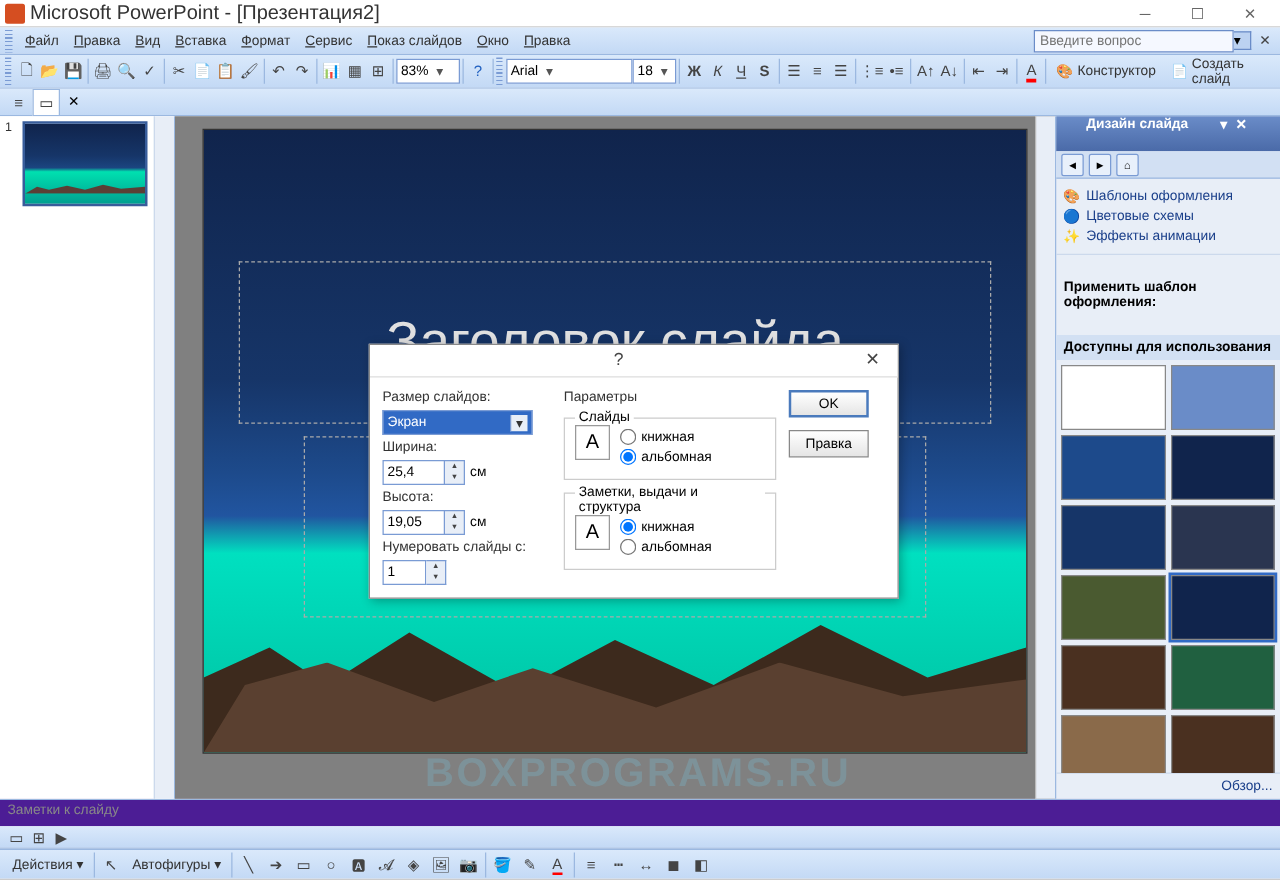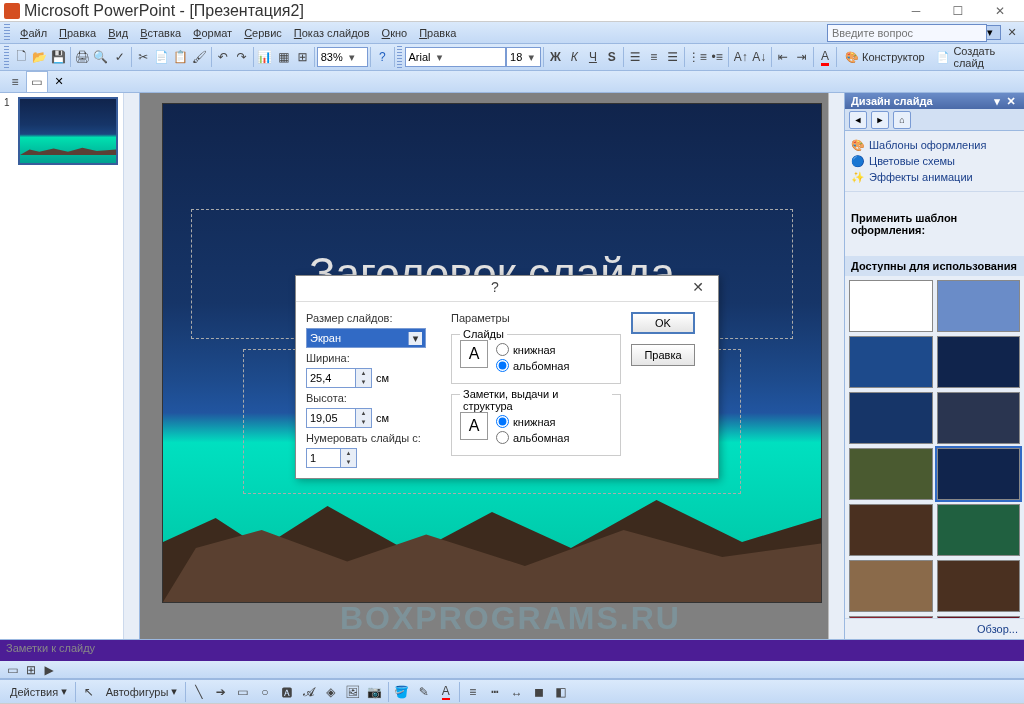--- a/index.html
+++ b/index.html
@@ -71,21 +71,21 @@
 .fieldset { border: 1px solid #ccc; padding: 8px; margin-bottom: 6px; }
 .fieldset .legend { font-size: 11px; background: #fff; margin-top: -15px; width: fit-content; padding: 0 3px; }
 .radio-row { display: flex; align-items: center; gap: 4px; margin: 3px 0; font-size: 11px; }
 .radio-row input { margin: 0; }
 .orienticon { width: 28px; height: 28px; border: 1px solid #999; background: #fff; display: flex; align-items: center; justify-content: center; font-size: 16px; margin-right: 8px; float: left; }
 .dbtn { width: 64px; height: 22px; border: 1px solid #888; background: linear-gradient(#fff, #e5e5e5); font-size: 11px; display: flex; align-items: center; justify-content: center; margin-bottom: 6px; }
 .dbtn.default { border: 2px solid #4a7abc; }
 
 
 .taskpane { width: 180px; background: #e8eef7; border-left: 1px solid #9bb8e0; display: flex; flex-direction: column; }
-.taskpane .tptitle { height: 16px; background: linear-gradient(#6a8cc8, #4a6aa8); color: #fff; display: flex; align-items: center; padding: 0 6px; font-size: 11px; font-weight: bold; }
+.taskpane .tptitle { height: 28px; background: linear-gradient(#6a8cc8, #4a6aa8); color: #fff; display: flex; align-items: flex-start; padding: 0 24px; font-size: 11px; font-weight: bold; }
 .taskpane .tptitle .sp { flex: 1; }
 .taskpane .tpx { width: 14px; text-align: center; }
 .taskpane .tpnav { height: 22px; background: #d2e0f3; display: flex; align-items: center; padding: 0 4px; gap: 4px; border-bottom: 1px solid #9bb8e0; }
 .taskpane .tpnav .nb { width: 18px; height: 18px; border: 1px solid #7a9bd4; background: #e8f0fb; border-radius: 2px; display: flex; align-items: center; justify-content: center; font-size: 9px; }
 .taskpane .links { padding: 6px; font-size: 11px; }
 .taskpane .links div { padding: 2px 0; color: #1a3f8a; display: flex; align-items: center; gap: 4px; }
 .taskpane .linkicon { width: 14px; height: 12px; }
 .taskpane .section { padding: 20px 6px; font-size: 11px; font-weight: bold; border-top: 1px solid #ccd9ec; }
 .taskpane .subh { padding: 4px 6px; font-size: 11px; font-weight: bold; background: #d2e0f3; }
 .taskpane .templates { flex: 1; overflow: auto; padding: 4px; display: grid; grid-template-columns: 1fr 1fr; gap: 4px; }

